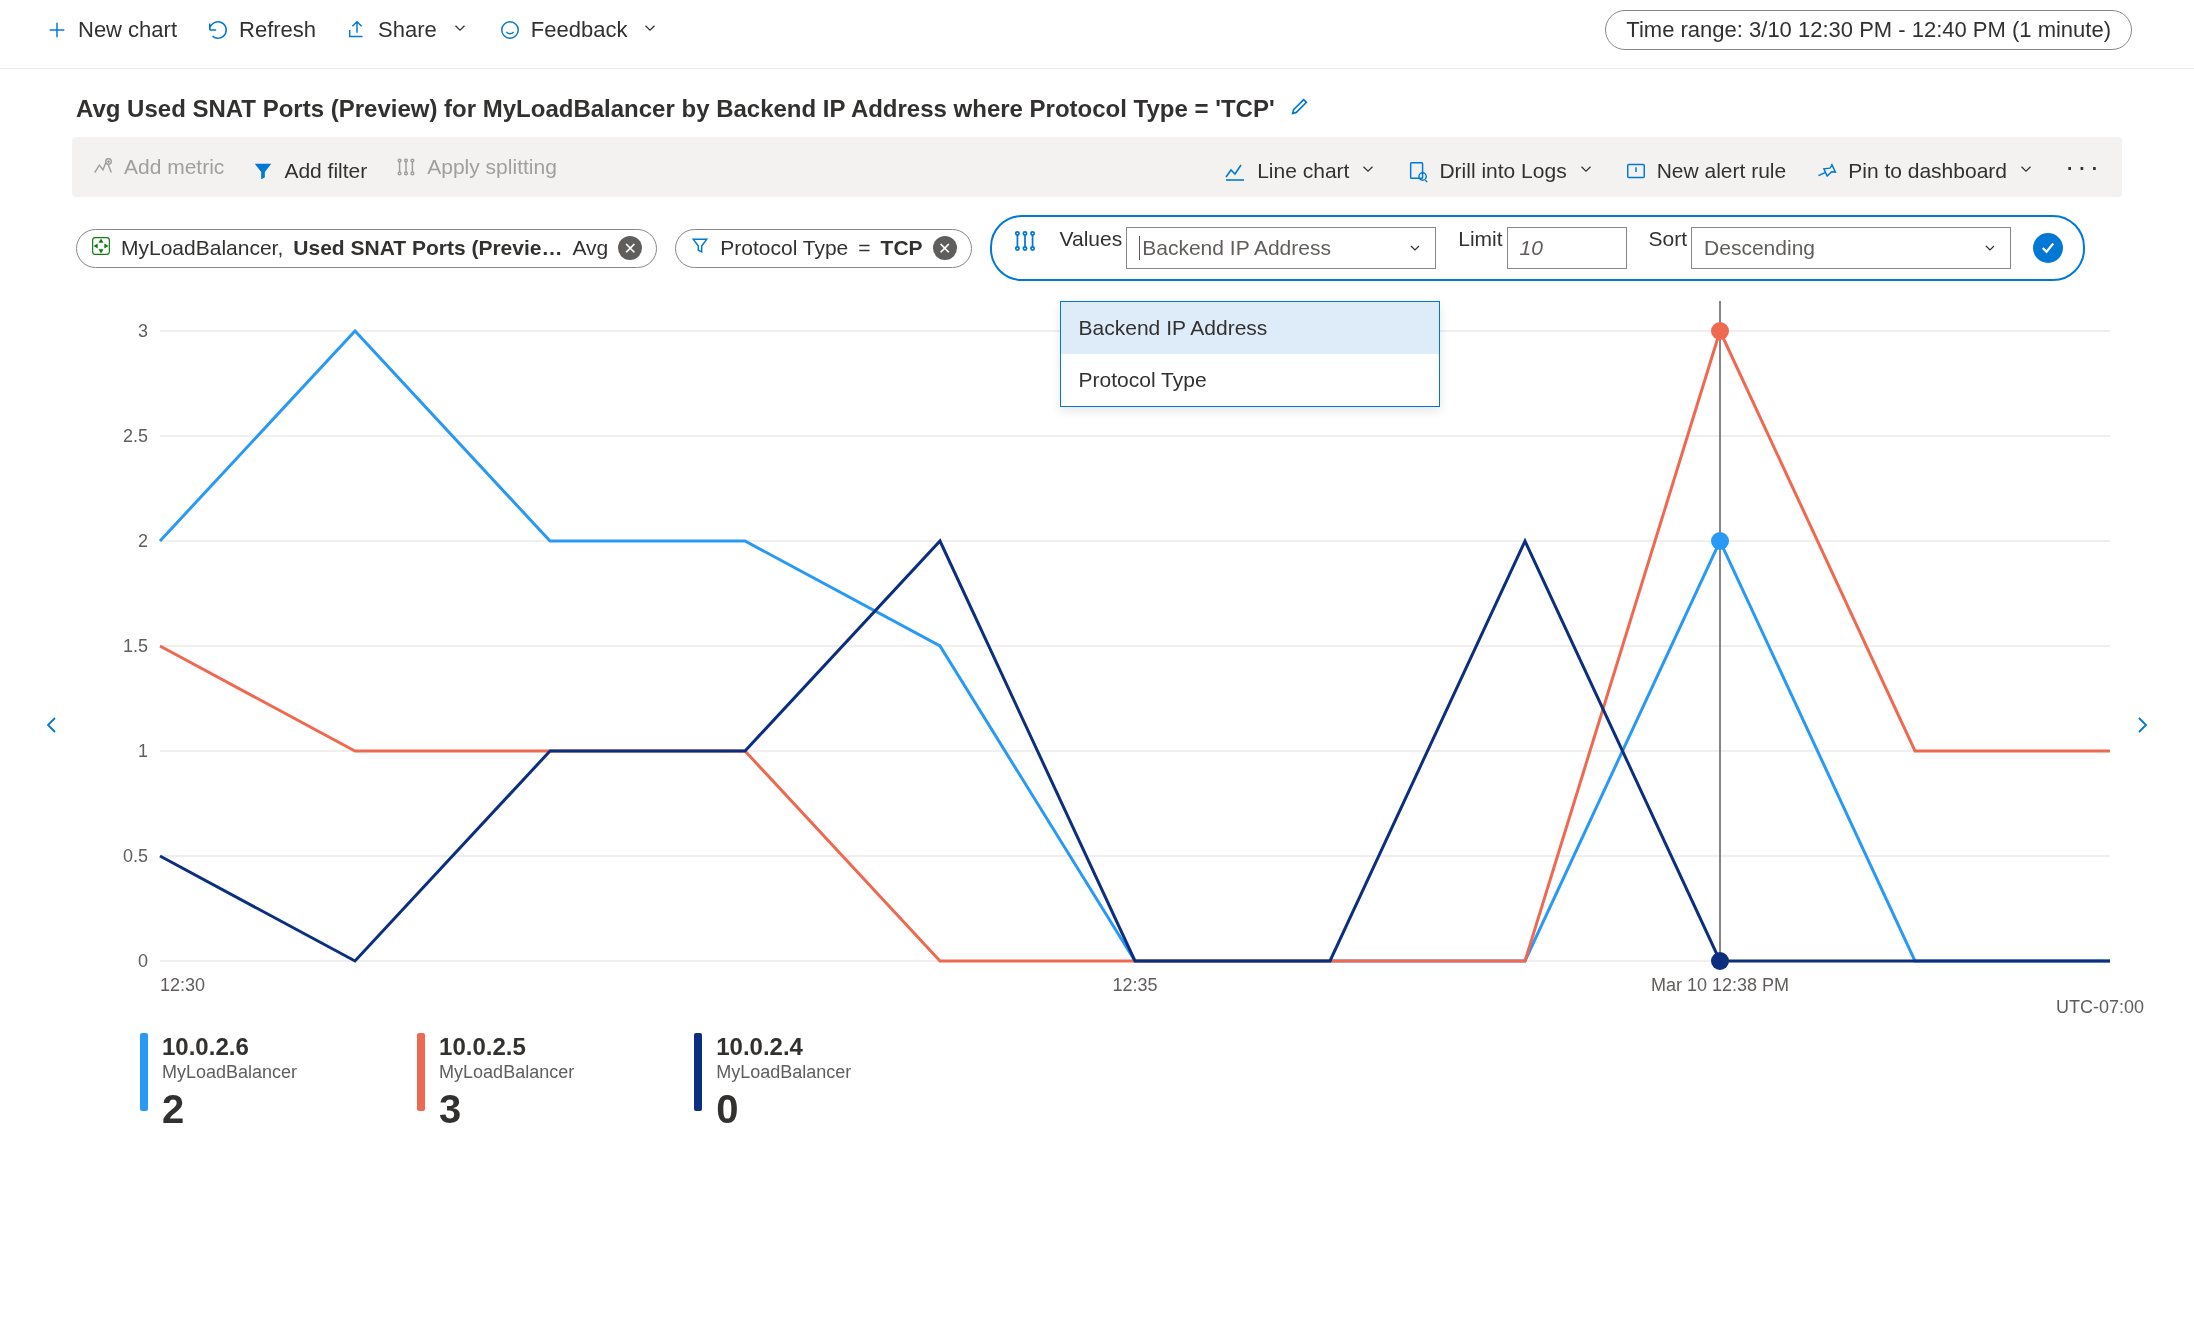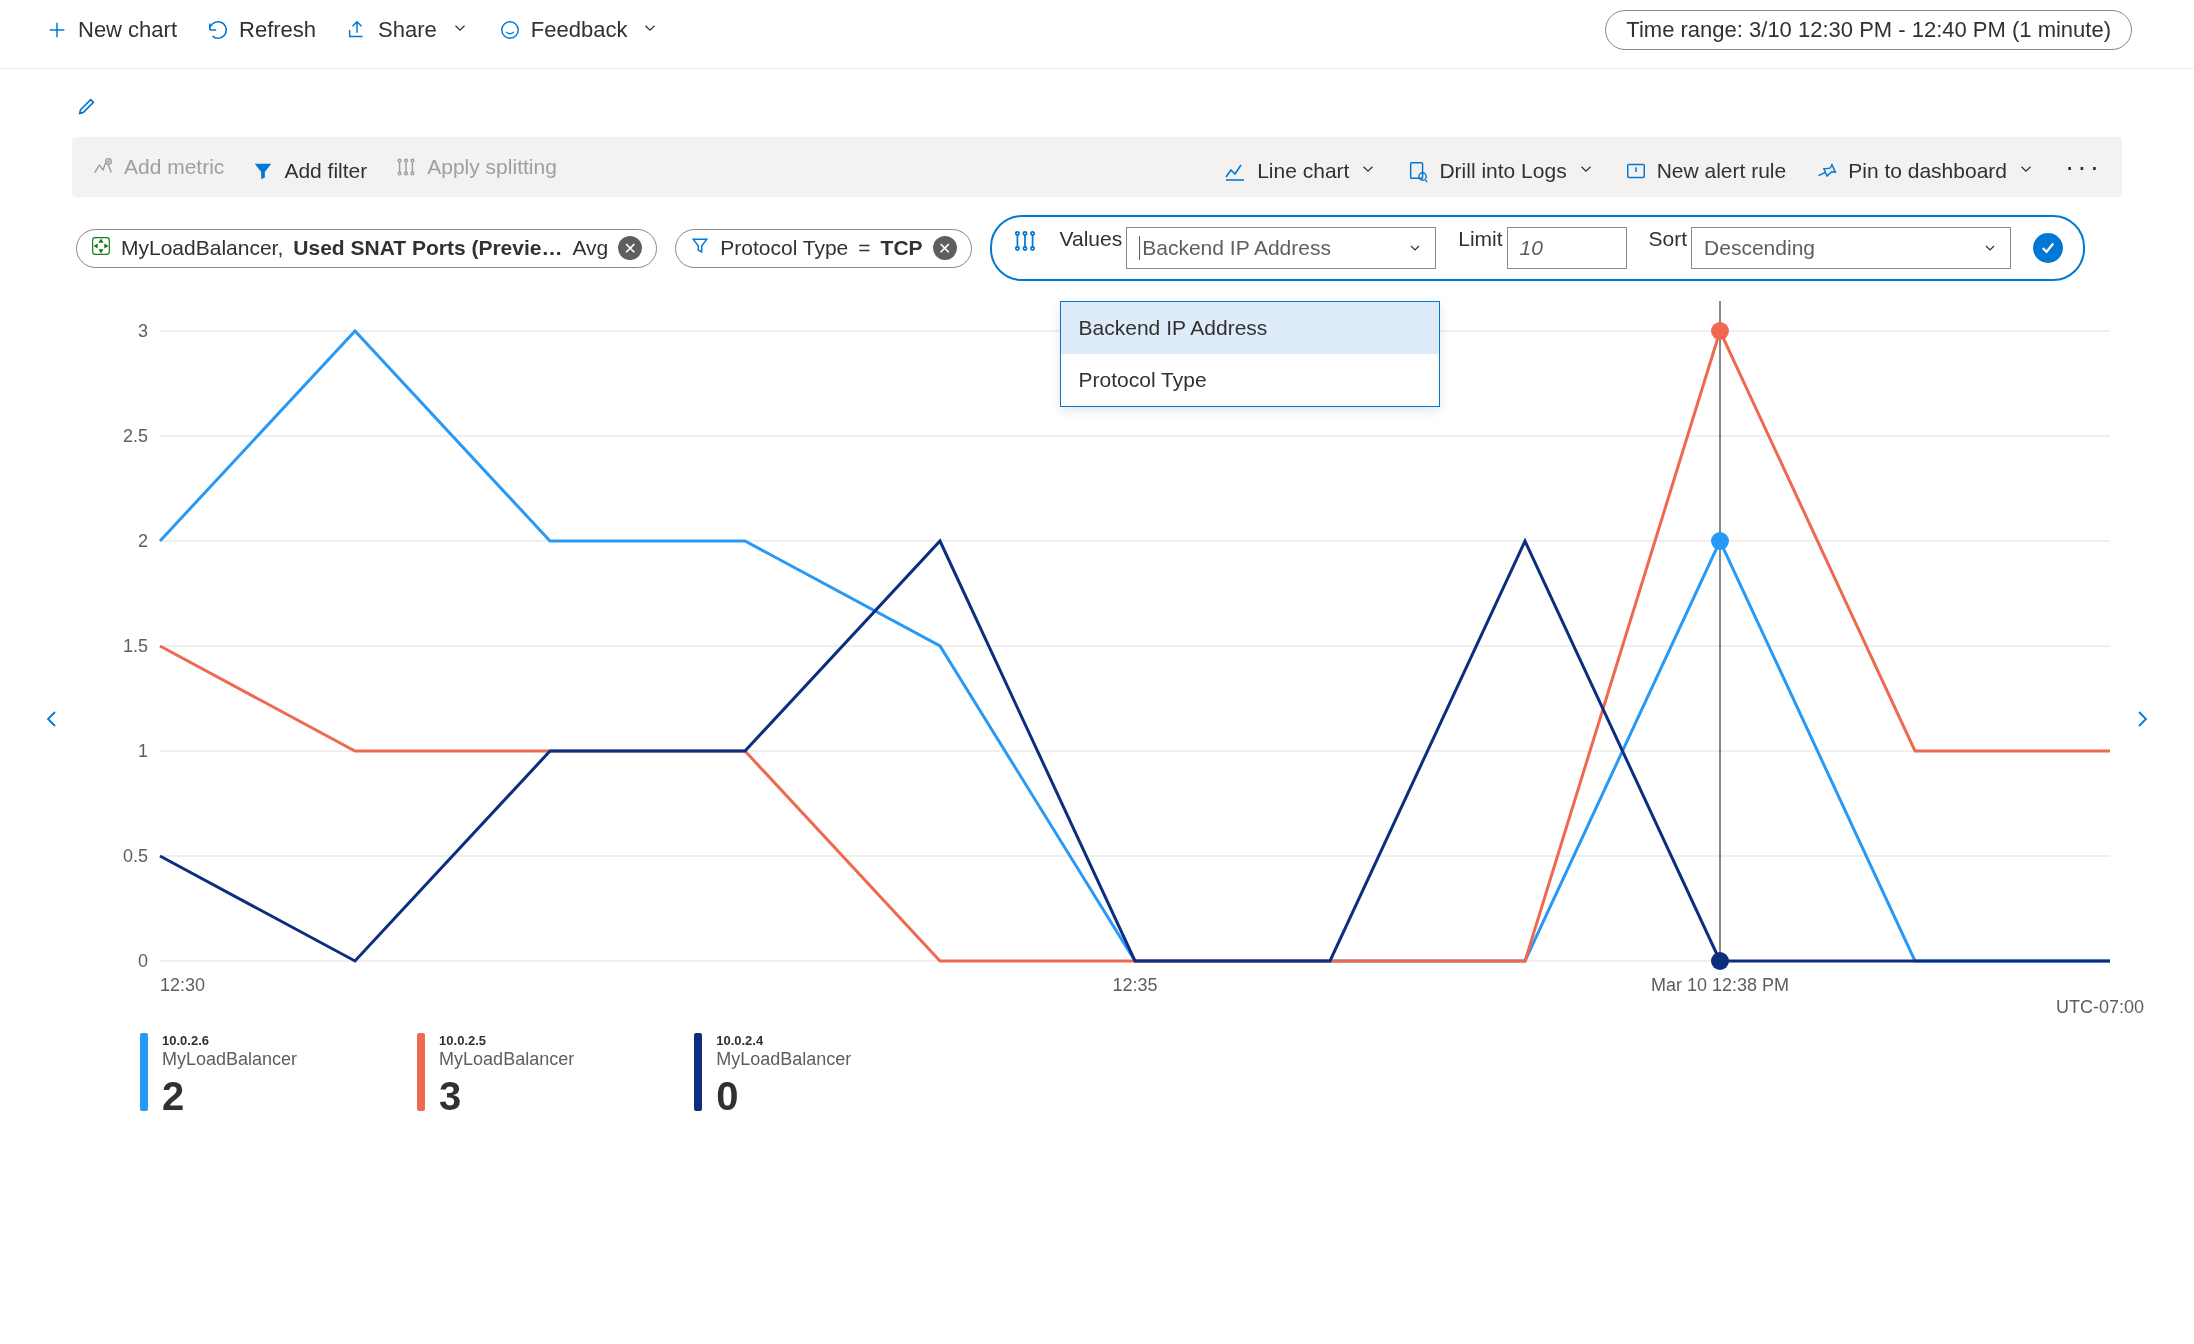--- a/index.html
+++ b/index.html
@@ -130,21 +130,21 @@
 .nav-arrow.right { right:-10px; }
 .chart-svg { display:block; margin-left:60px; }
 .legend {
   display:flex;
   gap:120px;
   margin: 12px 0 0 100px;
 }
 .legend-item { display:flex; gap:14px; align-items:flex-start; }
 .legend-item .bar { width:8px; height:78px; border-radius:2px; }
 .legend-item .ltext { display:flex; flex-direction:column; line-height:1.2; }
-.legend-item .ip { font-size:13px; font-weight:600; color:#323130; }
+.legend-item .ip { font-size:24px; font-weight:600; color:#323130; }
 .legend-item .res { font-size:18px; color:#605e5c; }
 .legend-item .val { font-size:40px; font-weight:600; margin-top:2px; }
 .dots3 { font-size:28px; letter-spacing:3px; cursor:pointer; }
 svg { overflow: visible; }
 </style>
 </head>
 <body>
 
 <div class="top-bar">
   <div class="tb-item">
@@ -190,20 +190,21 @@
         </svg>
     </span>
   </div>
   <div class="spacer"></div>
   <div class="time-pill">
     <span>Time range: 3/10 12:30 PM - 12:40 PM (1 minute)</span>
   </div>
 </div>
 
 <div class="title-row">
+  <span>Avg Used SNAT Ports (Preview) for MyLoadBalancer by Backend IP Address where Protocol Type = 'TCP'</span>
   <span class="pen">
     <svg width="22" height="22" viewBox="0 0 24 24" fill="none" stroke="currentColor" stroke-width="1.8">
         <path d="M4 20l4-1 11-11-3-3L5 16l-1 4z"></path>
       </svg>
   </span>
 </div>
 
 <div class="toolbar">
   <div class="left-group">
     <div class="item disabled">

